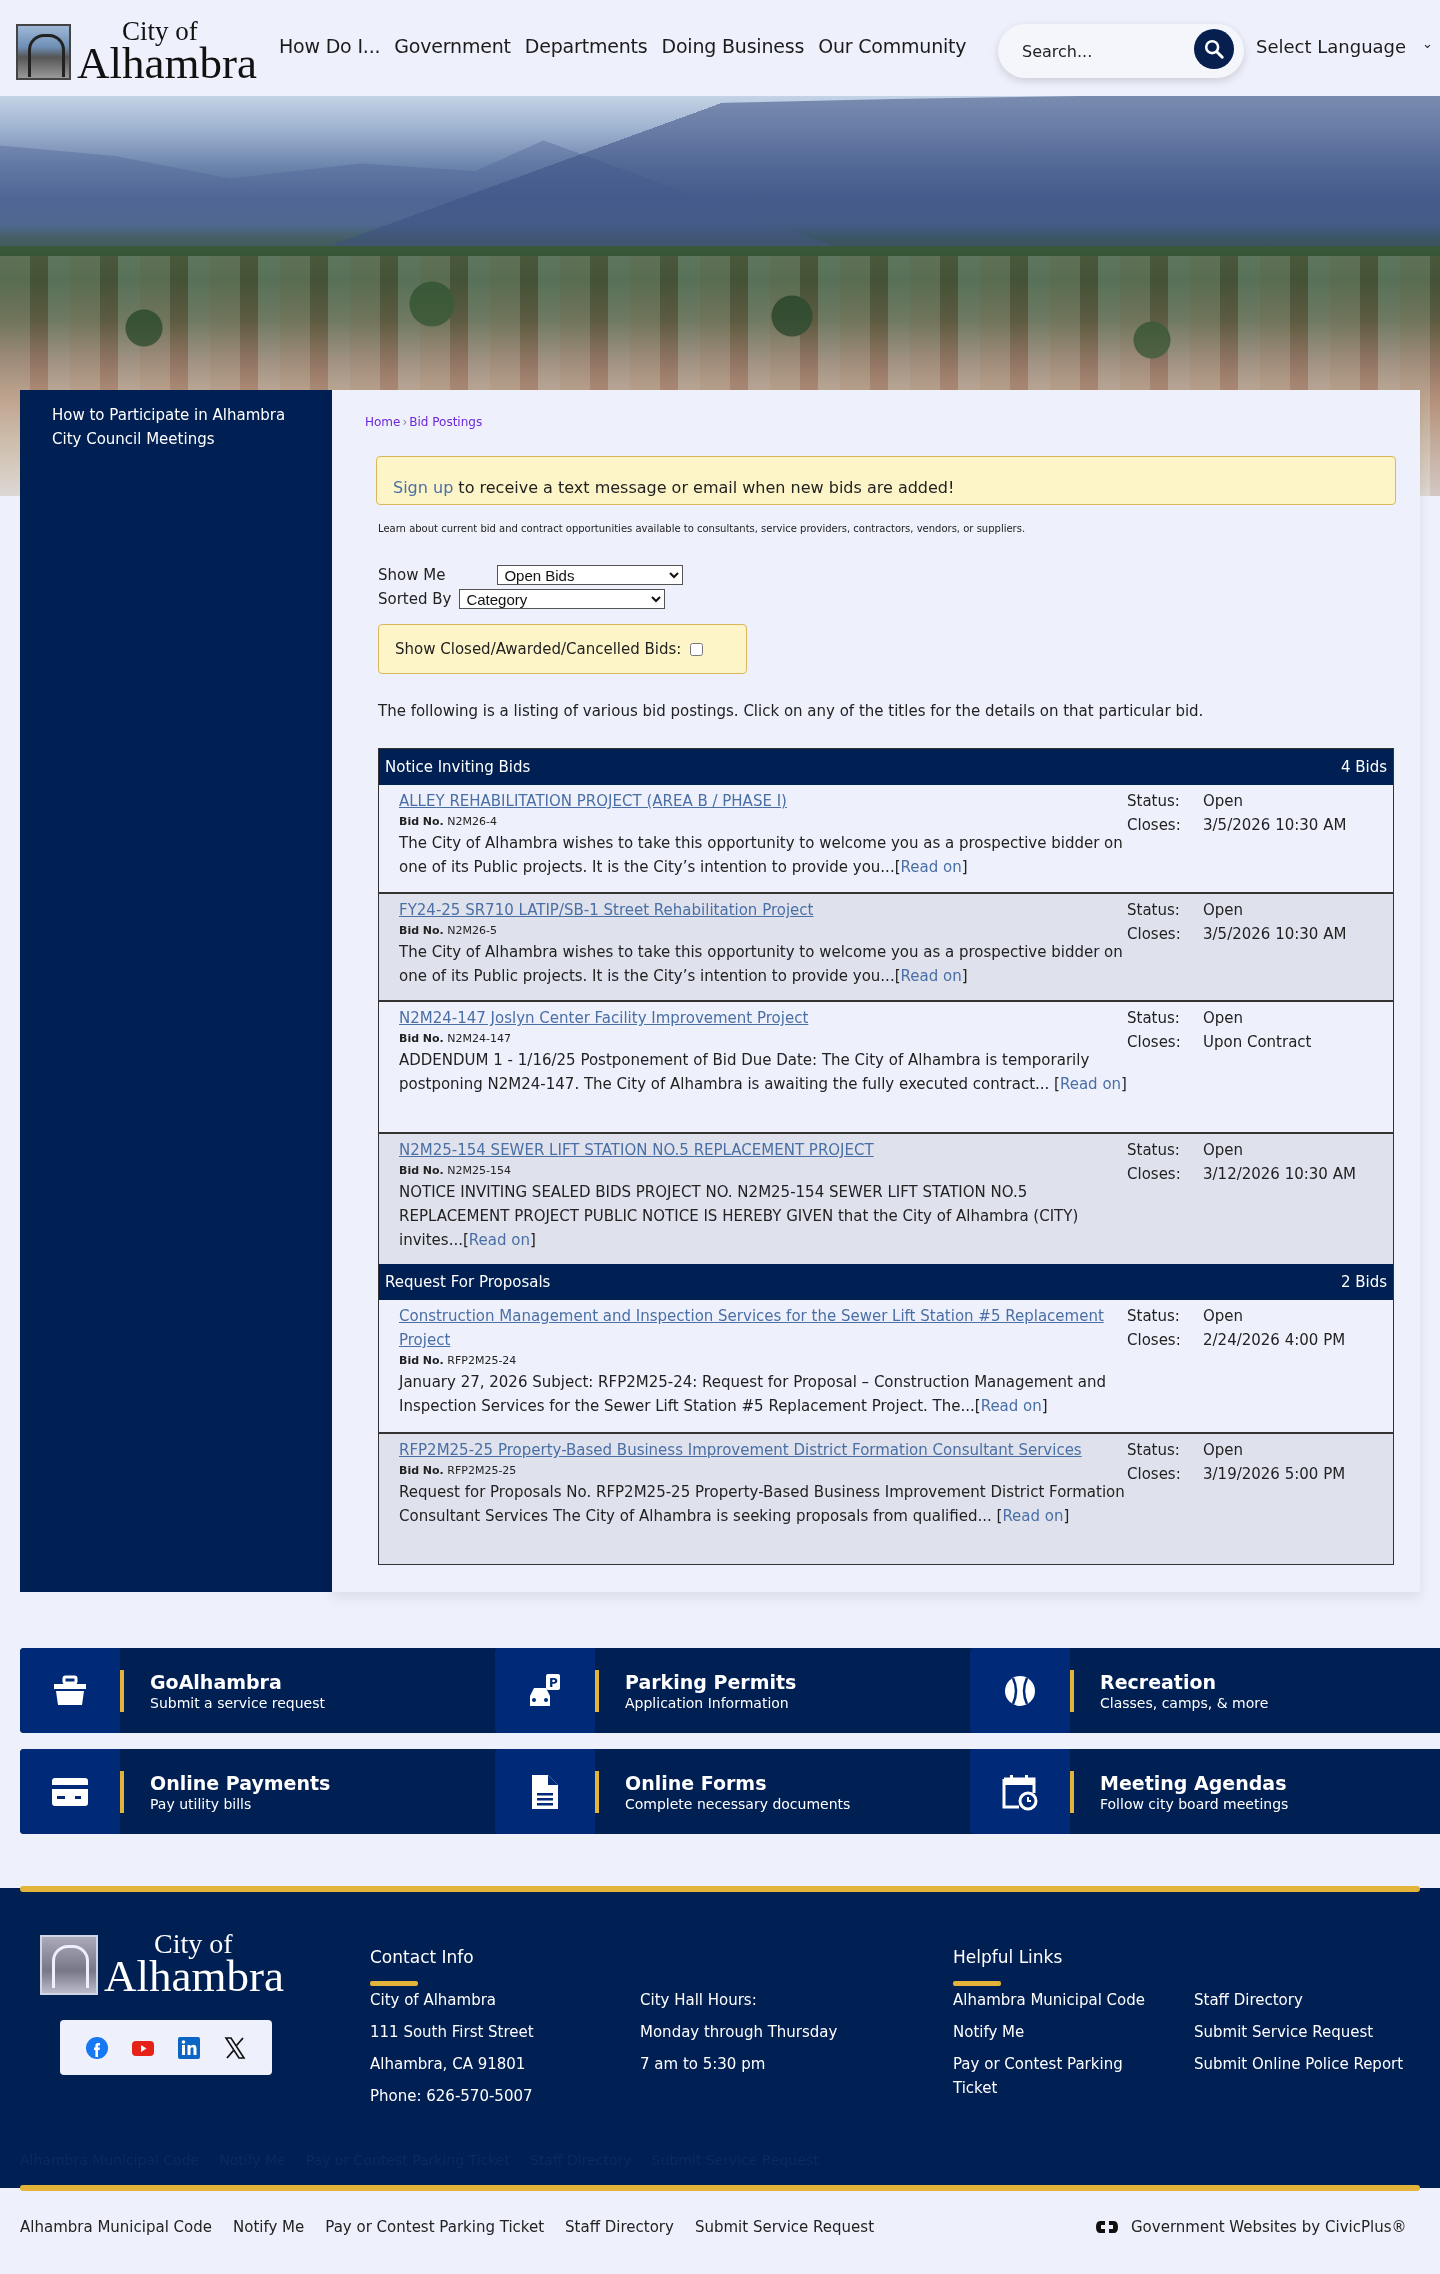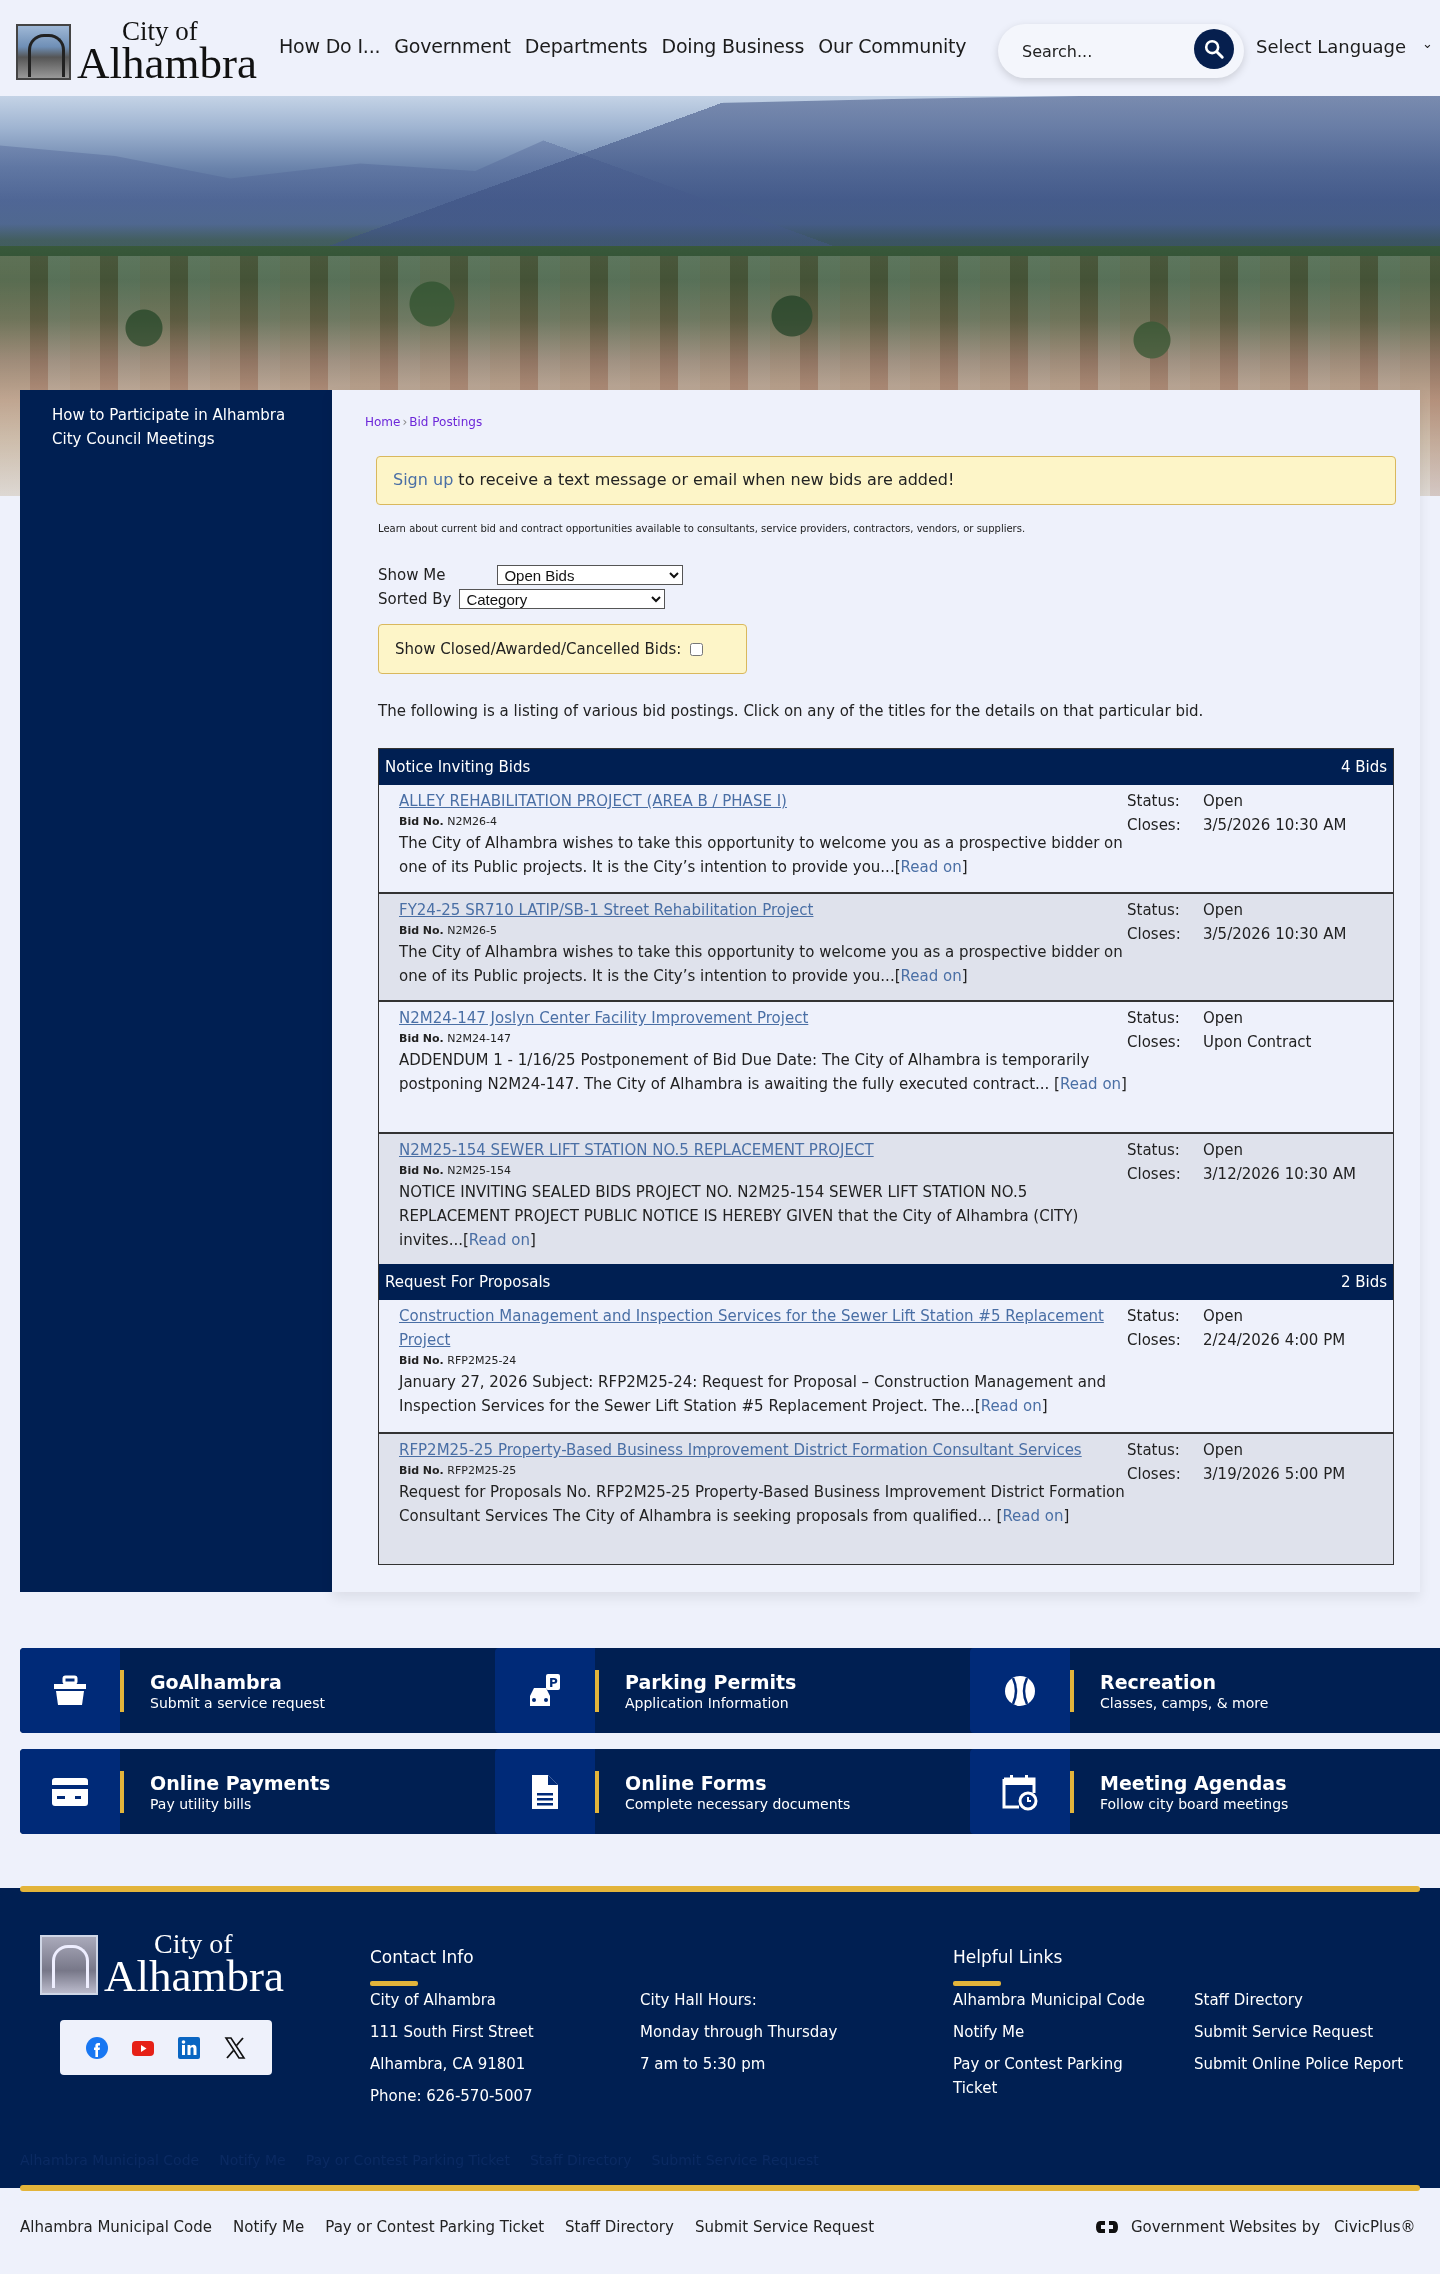--- a/index.html
+++ b/index.html
@@ -95,21 +95,21 @@
     background: #eef1fb;
     box-shadow: 0 6px 12px rgba(0,0,0,0.08);
   }
   .breadcrumb { position: absolute; left: 33px; top: 25px; font-size: 12px; color: #4a6fa5; }
   .breadcrumb a { text-decoration: none; color: #6d28d9; cursor: pointer; }
   .breadcrumb .sep { color: #888; margin: 0 2px; }
 
   .signup-box {
     position: absolute; left: 44px; top: 66px; width: 1020px; height: 49px;
     background: #fdf5c8; border: 1px solid #d9b85d; border-radius: 4px;
-    padding: 13px 16px; font-size: 16px; color: #222;
+    padding: 21px 16px; font-size: 16px; color: #222;
   }
   .signup-box a { color: #4a6fa5; cursor: pointer; }
   .intro-small { position: absolute; left: 46px; top: 133px; font-size: 10px; color: #222; }
 
   .filter-row { position: absolute; left: 46px; font-size: 15px; color: #222; display: flex; align-items: center; }
   .filter-row select {
     margin-left: 8px; height: 20px; font-size: 15px; font-family: "Liberation Sans", sans-serif;
     border: 1px solid #555; background: #fff; padding: 0 2px; color: #111;
   }
   .closed-box {
@@ -180,21 +180,21 @@
   .f-col-head::after { content: ""; position: absolute; left: 0; top: 34px; width: 48px; height: 5px; background: #e3b43a; border-radius: 2px; }
   .f-text { position: absolute; color: #fff; font-size: 15px; line-height: 32px; }
   .f-link { display: block; color: #fff; font-size: 15px; text-decoration: none; cursor: pointer; line-height: 32px; }
 
   .ghost-links { position: absolute; left: 20px; top: 2152px; font-size: 14px; color: #0a2a62; display: flex; gap: 20px; }
 
   .bottom-bar { position: absolute; left: 0; top: 2191px; width: 1440px; height: 83px; background: #eef1fb; }
   .bottom-links { position: absolute; left: 20px; top: 2218px; display: flex; gap: 21px; font-size: 15px; }
   .bottom-links a { color: #222; text-decoration: none; cursor: pointer; }
   .civic { position: absolute; left: 1095px; top: 2218px; font-size: 15px; color: #222; display: flex; align-items: center; }
-  .civic a { color: #222; margin-left: 14px; cursor: pointer; }
+  .civic a { color: #222; margin-left: 5px; cursor: pointer; }
 </style>
 </head>
 <body>
 
 <div class="header">
   <div class="logo">
     <div class="logo-mark"></div>
     <div class="logo-text">
       <span class="l1">City of</span>
       <span class="l2">Alhambra</span>

